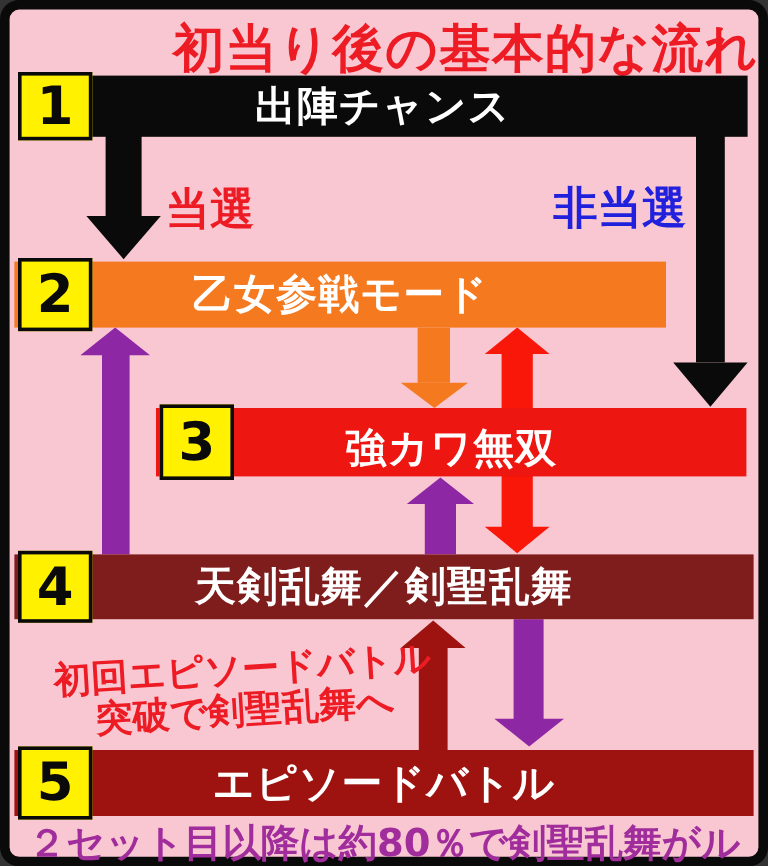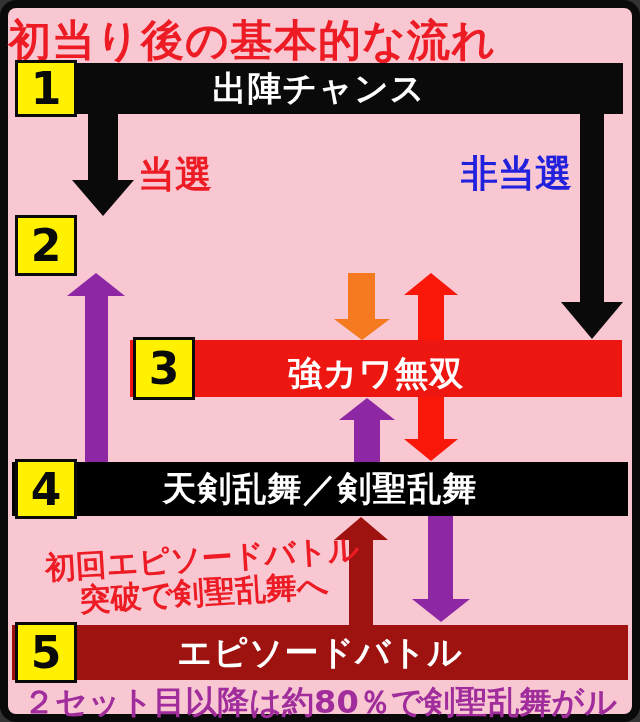--- a/index.html
+++ b/index.html
@@ -14,21 +14,21 @@
     font-weight:bold;
   }
   #canvas{
     position:absolute;left:8px;top:8px;right:8px;bottom:8px;
     background:var(--background,#f9c7d2);
     border-radius:8px;
   }
   .abs{position:absolute;}
   .title{
     left:0;top:4px;width:100%;
-    text-align:left;
+    text-align:right;
     font-size:43px;
     color:var(--title,#ed1c24);
     letter-spacing:1px;
   }
   .bar{
     display:flex;align-items:center;justify-content:center;
     color:#ffffff;
     font-size:34px;
     letter-spacing:1px;
     z-index:5;
@@ -109,32 +109,35 @@
       <div class="tri" style="left:404px;top:591px;border-left:29px solid transparent;border-right:29px solid transparent;border-top:23px solid var(--arrow-purple);"></div>
     </div>
 
     <div class="abs bar" style="left: 7px; top: 55px; width: 608px; height: 51px; background: rgb(10, 10, 10);">
       <span>出陣チャンス</span>
     </div>
     <div class="abs numbox" style="left:7px;top:52px;width:62px;height:57px;">
       <span>1</span>
     </div>
 
+    <div class="abs bar" style="left: 4px; top: 210px; width: 543px; height: 55px; background: rgb(245, 121, 30);">
+      <span>乙女参戦モード</span>
+    </div>
     <div class="abs numbox" style="left:7px;top:207px;width:62px;height:61px;">
       <span>2</span>
     </div>
 
     <div class="abs bar" style="left: 122px; top: 332px; width: 492px; height: 57px; background: rgb(238, 22, 17); align-items: flex-end;">
       <span>強カワ無双</span>
     </div>
     <div class="abs numbox" style="left:125px;top:329px;width:62px;height:63px;">
       <span>3</span>
     </div>
 
-    <div class="abs bar" style="left: 4px; top: 454px; width: 616px; height: 54px; background: #000000;">
+    <div class="abs bar" style="left: 4px; top: 454px; width: 616px; height: 54px; background: #7f1d1d;">
       <span>天剣乱舞／剣聖乱舞</span>
     </div>
     <div class="abs numbox" style="left:7px;top:451px;width:62px;height:60px;">
       <span>4</span>
     </div>
 
     <div class="abs bar" style="left: 4px; top: 617px; width: 616px; height: 55px; background: rgb(158, 19, 15); justify-content: center;">
       <span>エピソードバトル</span>
     </div>
     <div class="abs numbox" style="left:7px;top:614px;width:62px;height:61px;">

